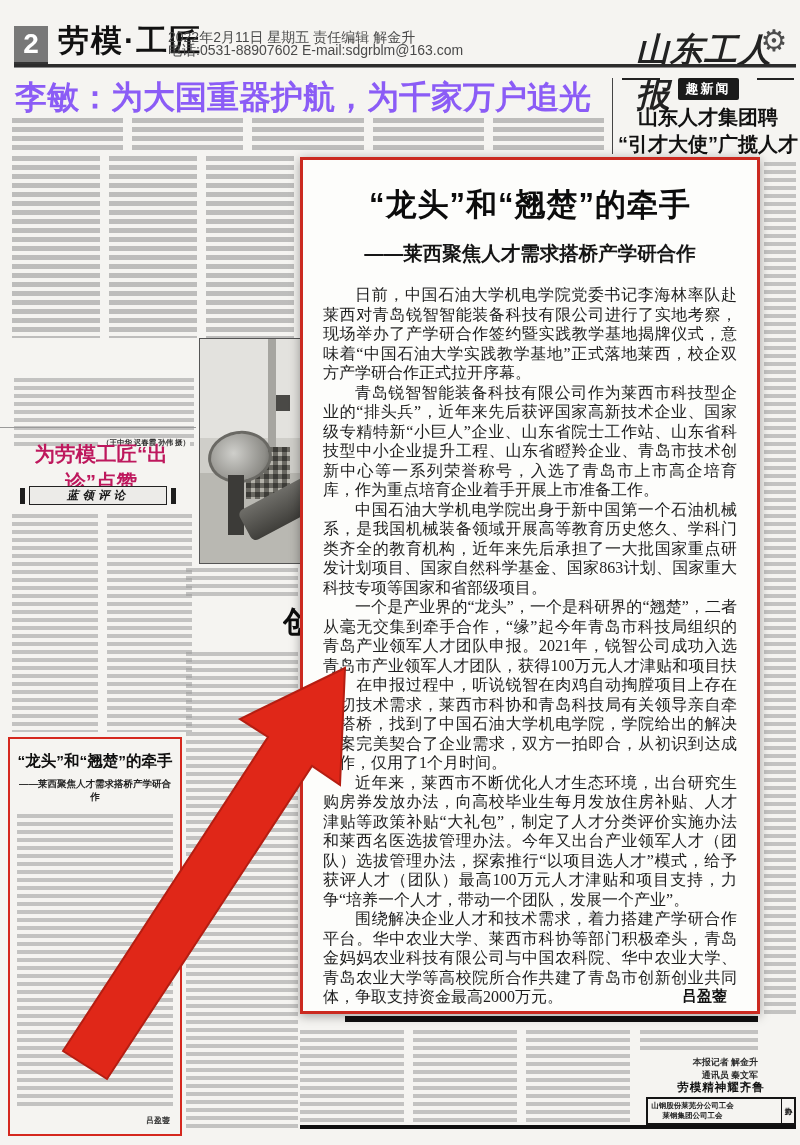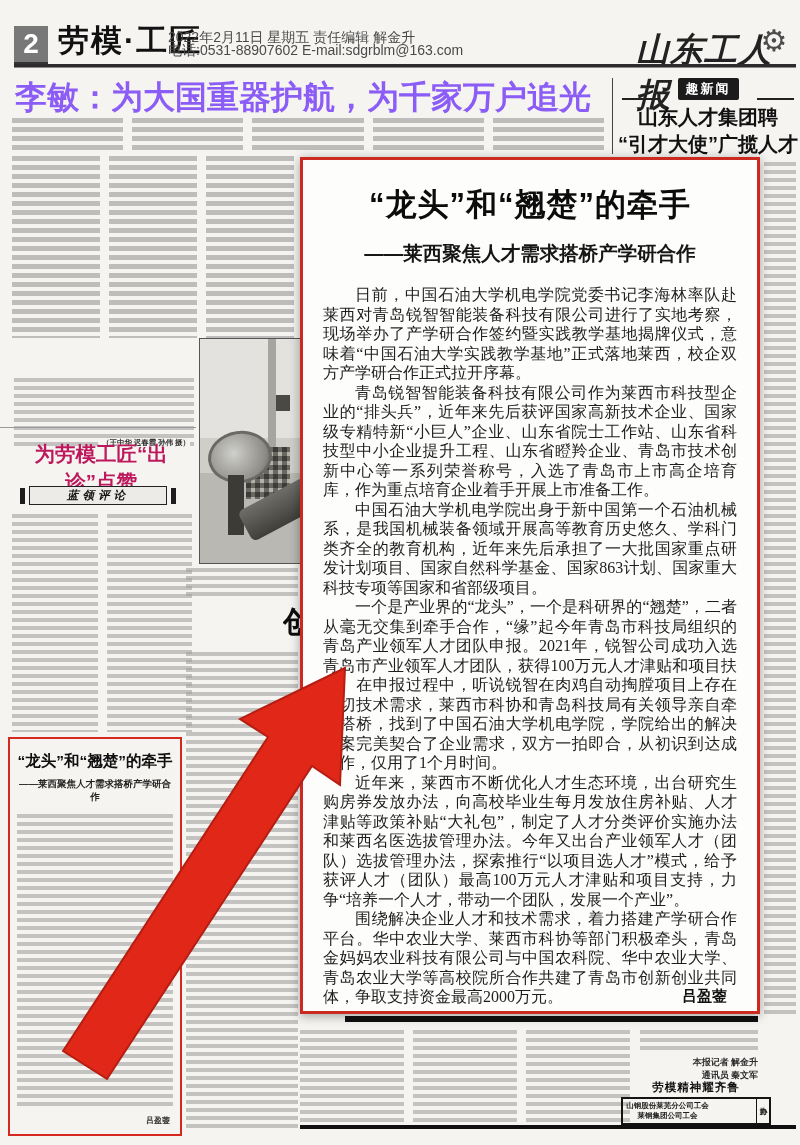--- a/index.html
+++ b/index.html
@@ -22,21 +22,21 @@
     font-family:"Liberation Serif",serif;font-style:italic;letter-spacing:1px;}
   .emblem{left:757px;top:24px;width:34px;height:34px;border-radius:50%;
     color:#4d4d4d;font-size:30px;line-height:34px;text-align:center;}
   .mast-rule{left:14px;top:64px;width:782px;height:3px;background:#2c2c2c;
     border-bottom:1px solid #8a8a8a;}
   
   .lead-headline{left:15px;top:76px;width:592px;font-family:"Liberation Sans",sans-serif;
     font-weight:bold;font-size:32px;color:#8b5cf6;letter-spacing:0px;white-space:nowrap;}
   .vdiv{left:612px;top:78px;width:1px;height:76px;background:#444;}
   
-  .badge-row{left:622px;top:78px;width:172px;display:flex;align-items:flex-end;gap:18px;
+  .badge-row{left:622px;top:78px;width:172px;display:flex;align-items:flex-start;gap:18px;
     justify-content:center;}
   .badge-dash{height:2px;background:#222;flex:1;}
   .badge-core{background:#1b1b1b;color:#fff;font-family:"Liberation Sans",sans-serif;
     font-weight:bold;font-size:13px;padding:2px 8px;border-radius:2px;letter-spacing:2px;}
   .right-headline{left:618px;top:104px;width:180px;text-align:center;
     font-family:"Liberation Sans",sans-serif;font-weight:bold;font-size:20px;
     line-height:27px;color:#111;}
   .sim-fine{background:repeating-linear-gradient(180deg,#909090 0 5px,rgba(0,0,0,0) 5px 9px);
     opacity:.55;}
   .sim-tiny{background:repeating-linear-gradient(180deg,#9a9a9a 0 4px,rgba(0,0,0,0) 4px 8px);
@@ -93,21 +93,21 @@
   .ov-body p{margin:0;font-size:16px;line-height:19.5px;text-align:justify;
     text-indent:2em;color:#1e1e1e;font-family:"Liberation Serif",serif;}
   .ov-byline{text-align:right;font-family:"Liberation Sans",sans-serif;font-weight:bold;
     font-size:15px;color:#111;margin-top:-19.5px;padding-right:10px;}
   
   .bar-under-overlay{left:345px;top:1016px;width:413px;height:6px;background:#101010;z-index:1;}
   .bottom-rule{left:300px;top:1125px;width:496px;height:4px;background:#101010;}
   
   .credits{left:640px;top:1056px;width:118px;text-align:right;font-size:9px;
     font-weight:bold;color:#2e2e2e;line-height:13px;}
-  .sponsor{left:621px;top:1080px;width:150px;z-index:1;}
+  .sponsor{left:646px;top:1080px;width:150px;z-index:1;}
   .sponsor-title{text-align:center;font-family:"Liberation Sans",sans-serif;font-weight:bold;
     font-size:11.5px;color:#101010;letter-spacing:1px;}
   .sponsor-body{border:2px solid #141414;margin-top:2px;display:flex;gap:44px;}
   .sponsor-orgs{flex:1;padding:2px 3px;font-size:7.5px;line-height:10px;text-align:center;
     color:#222;font-weight:bold;}
   .sponsor-role{writing-mode:vertical-rl;border-left:1.5px solid #141414;font-size:7.5px;
     font-weight:bold;padding:2px 1px;display:flex;align-items:center;color:#222;}
   
   .arrow-svg{position:absolute;left:0;top:0;z-index:6;pointer-events:none;}
 </style>

